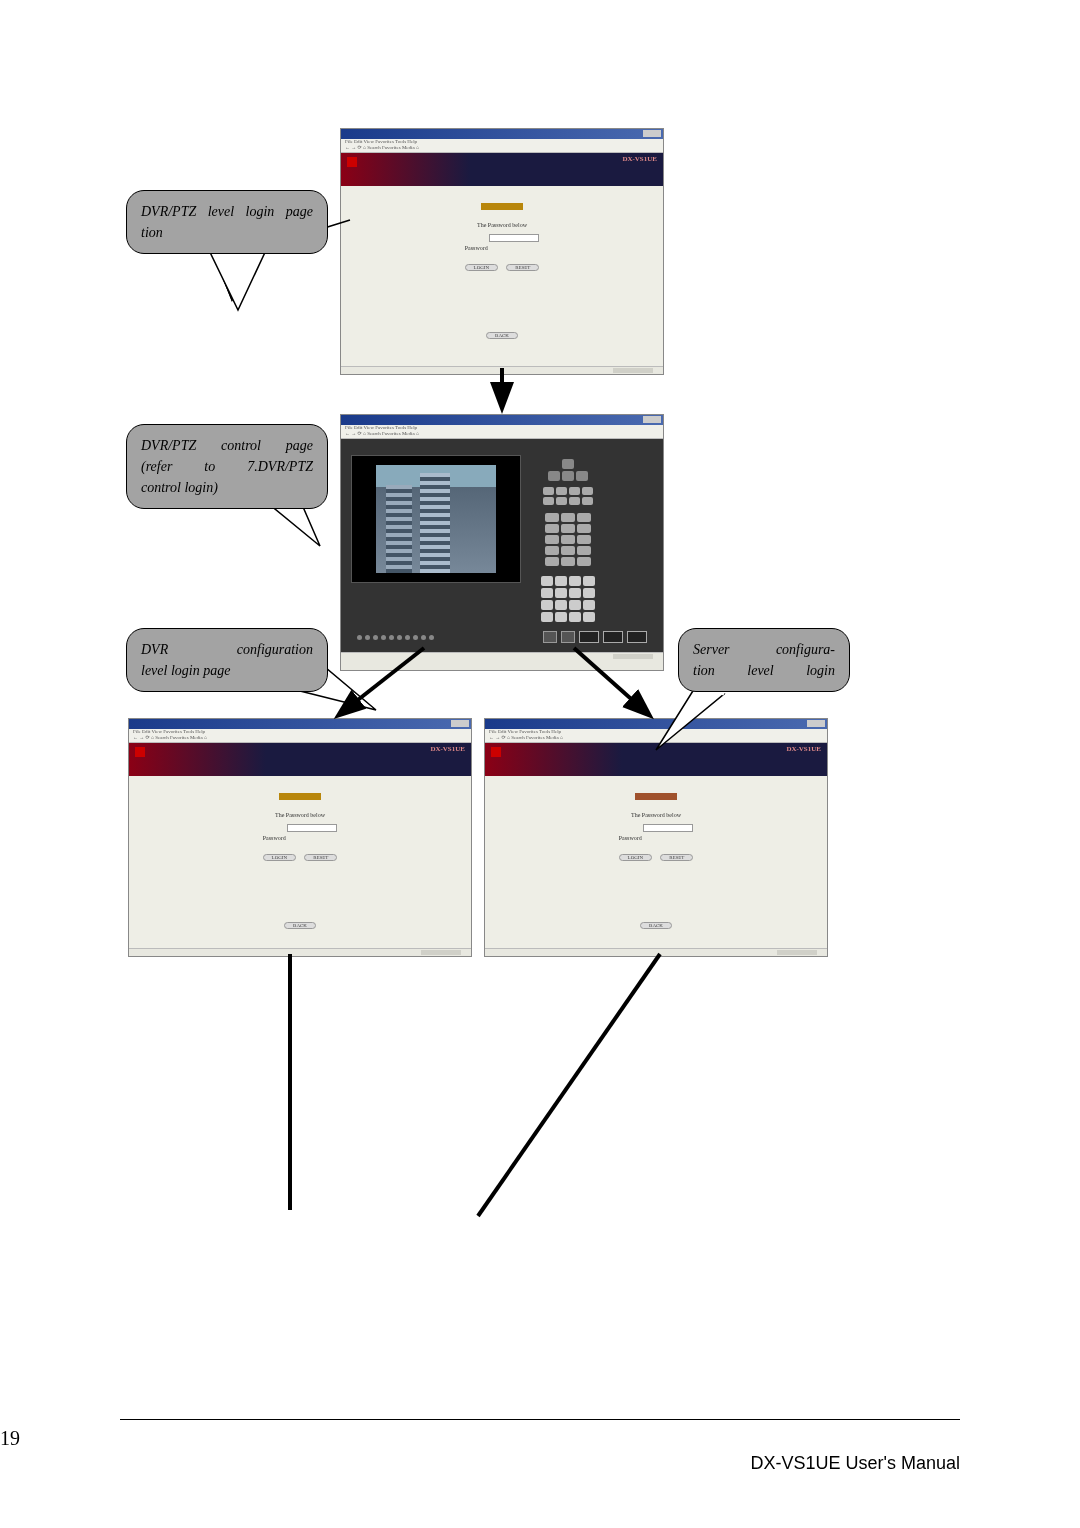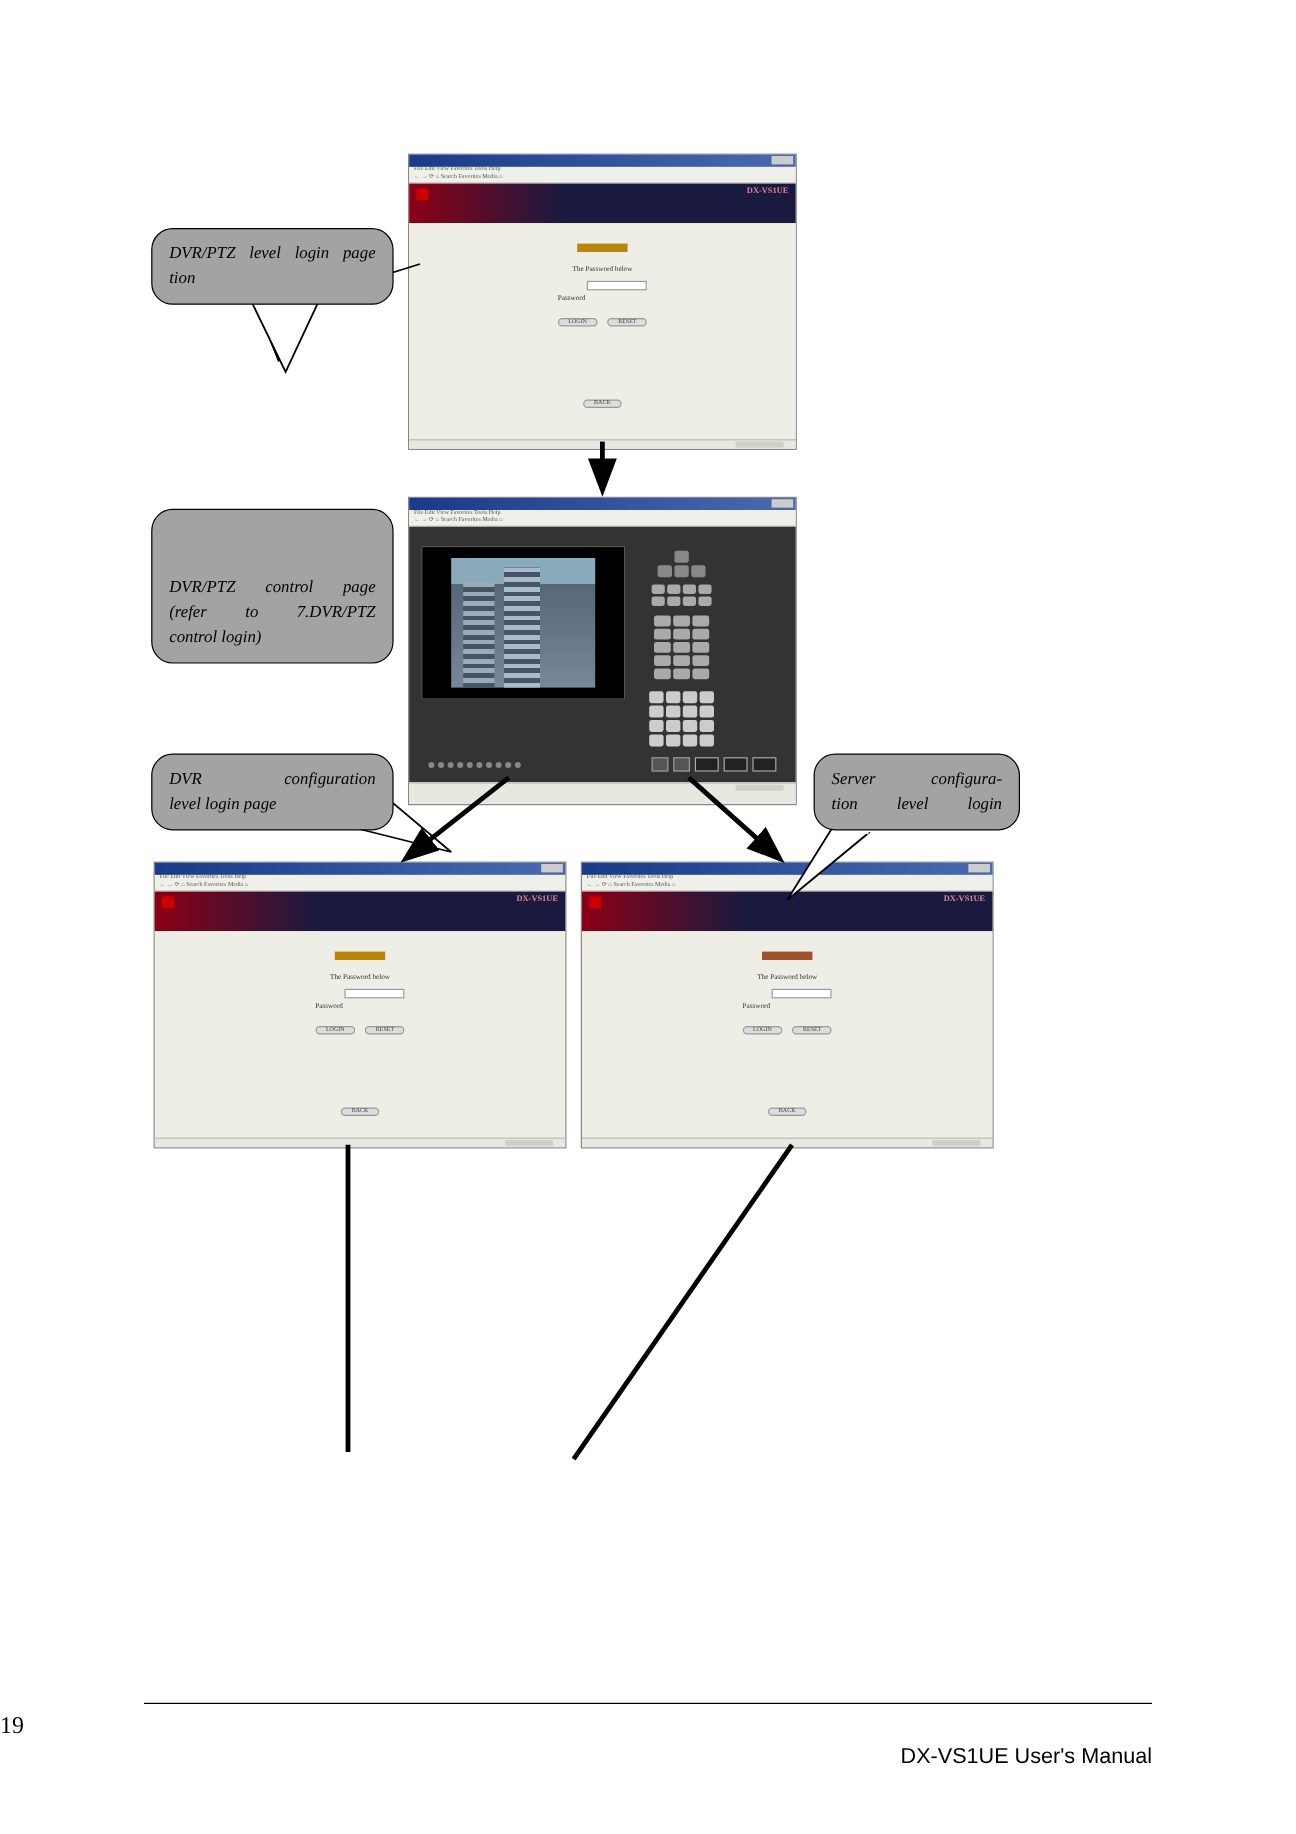--- a/index.html
+++ b/index.html
@@ -273,21 +273,21 @@
         <span class="thumb-btn">RESET</span>
       </div>
       <div class="thumb-back">
         <span class="thumb-btn">BACK</span>
       </div>
     </div>
     <div class="thumb-status"></div>
   </div>
 
   <div class="callout" style="left:126px; top:424px; width:202px;">
-    <div style="text-align:justify; text-align-last:justify;margin-top:44px;">DVR/PTZ control page</div>
+    <div style="text-align:justify; text-align-last:justify;">DVR/PTZ control page</div>
     <div style="text-align:justify; text-align-last:justify;">(refer to 7.DVR/PTZ</div>
     <div>control login)</div>
   </div>
 
   <div class="thumb" style="left:340px; top:414px; width:324px;">
     <div class="thumb-titlebar"></div>
     <div class="thumb-toolbar">File Edit View Favorites Tools Help<br>← → ⟳ ⌂ Search Favorites Media ⌂</div>
     <div class="ctrl-body">
       <div class="ctrl-main">
         <div class="ctrl-video">

